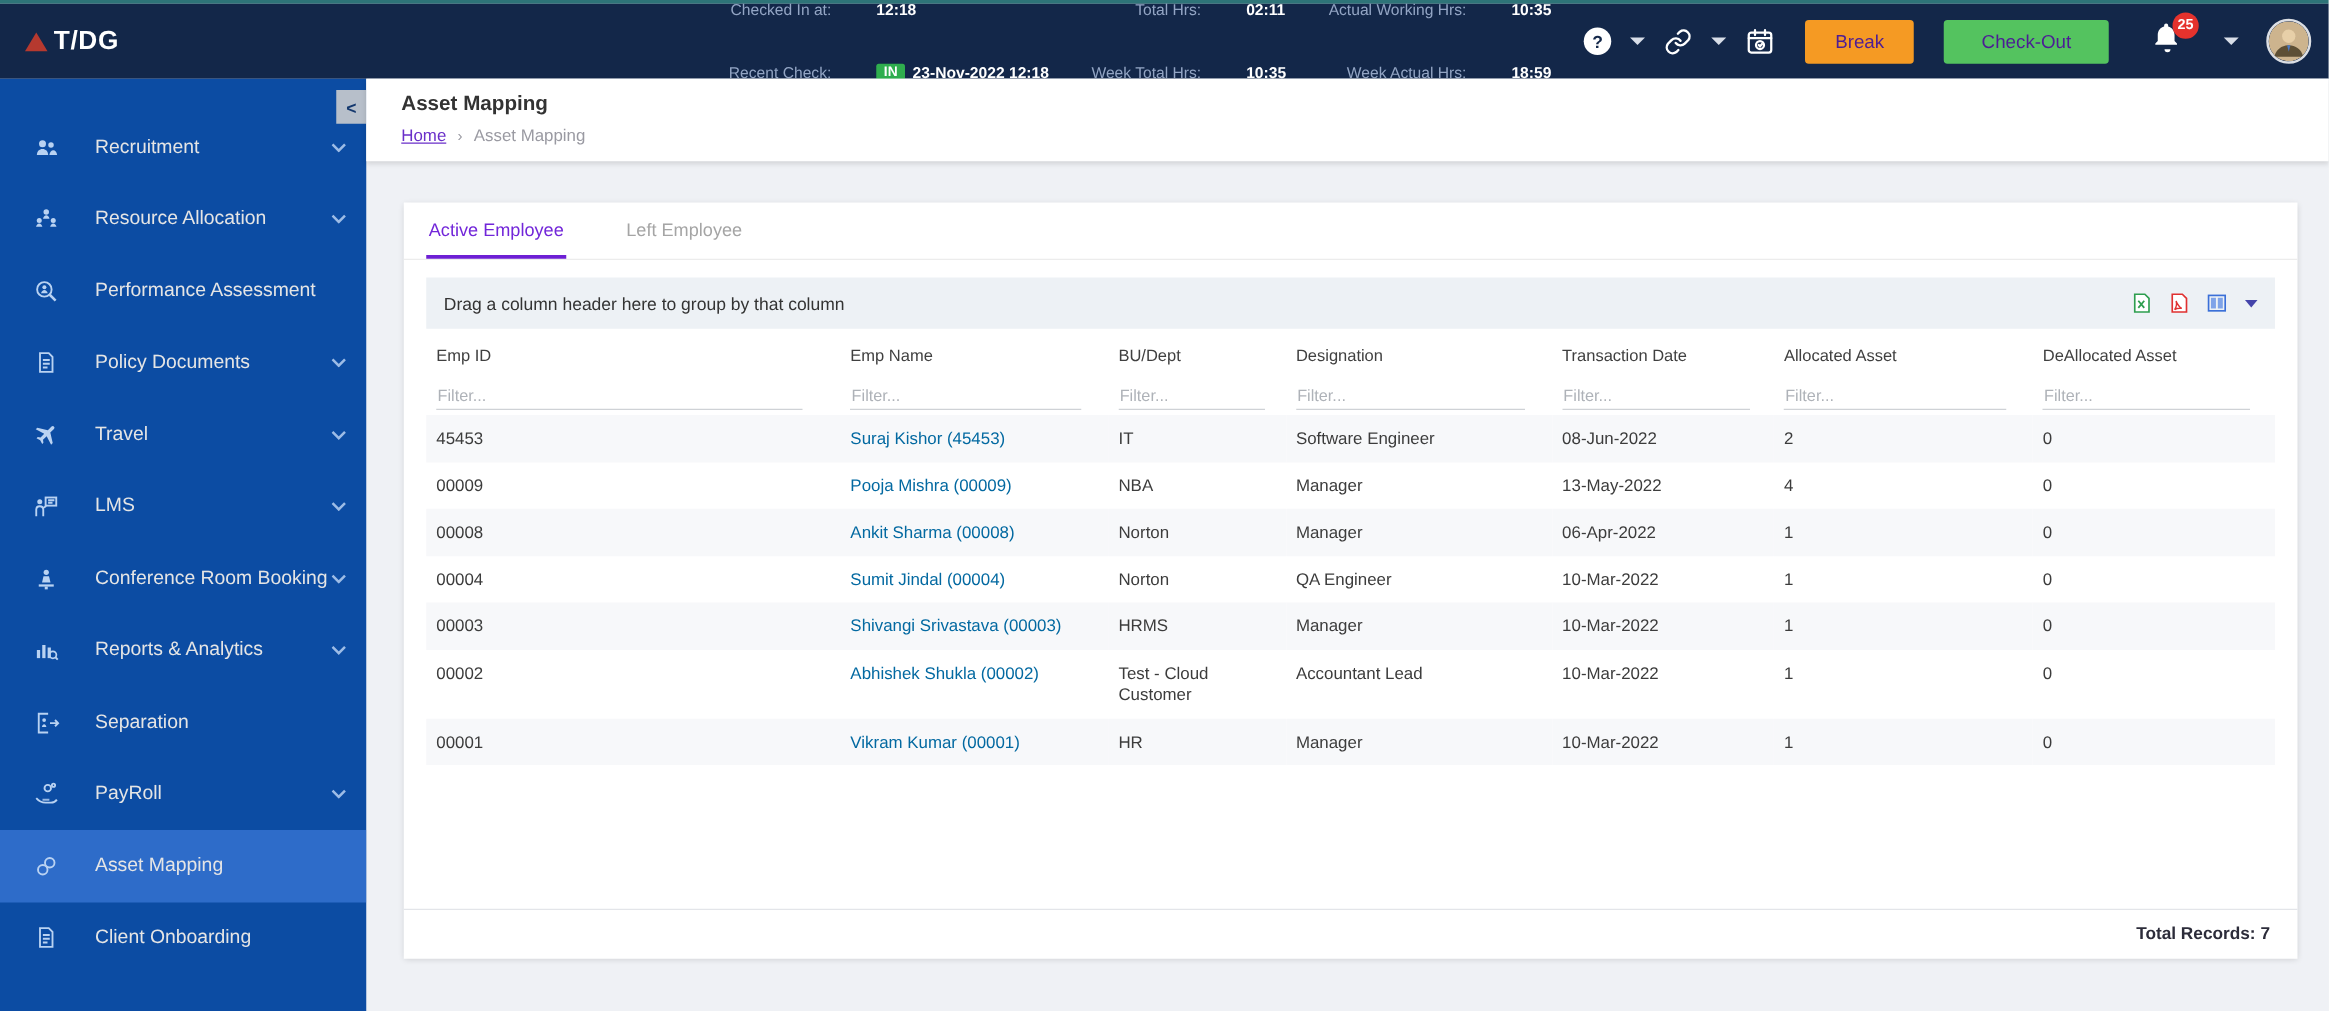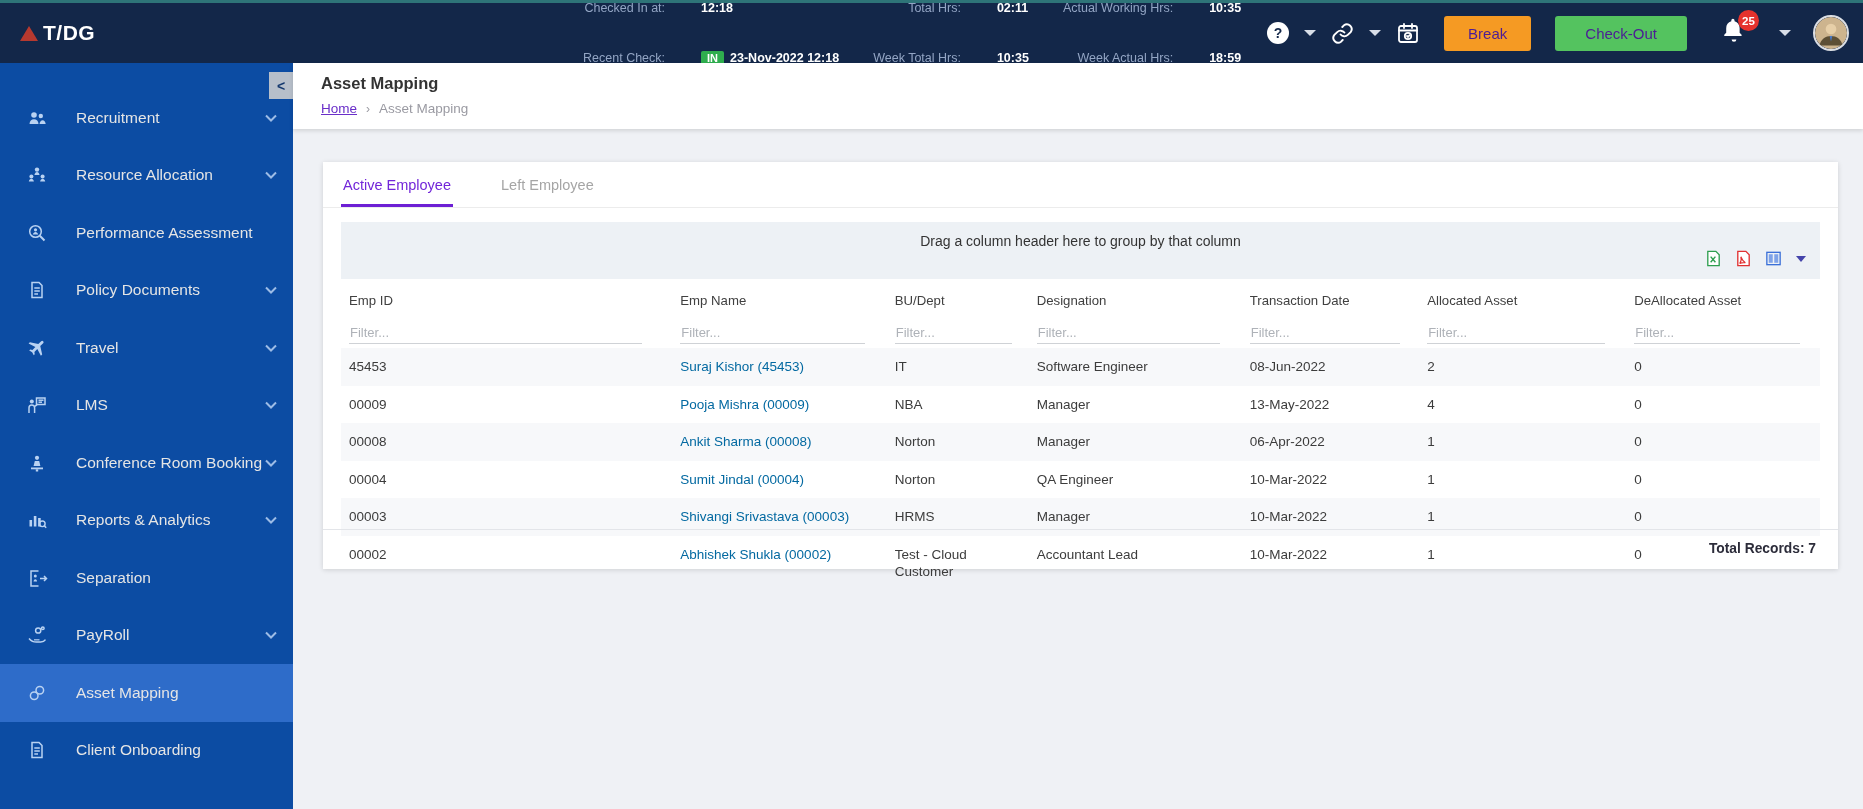--- a/index.html
+++ b/index.html
@@ -51,27 +51,27 @@
   .side-chevron { position:absolute; right:16px; color:#9dbce6; display:flex; }
 
   .content { flex:1; display:flex; flex-direction:column; background:#eff1f5; min-width:0; }
   .page-head { background:#fff; padding:11px 28px 13px; box-shadow:0 2px 4px rgba(0,0,0,.12); position:relative; z-index:2; }
   .page-title { font-size:16.5px; font-weight:bold; color:#333; }
   .breadcrumb { margin-top:8px; font-size:13.5px; display:flex; align-items:center; gap:9px; }
   .crumb-home { color:#6a2fc9; text-decoration:underline; cursor:pointer; }
   .crumb-sep { color:#9a9aa2; font-size:12px; }
   .crumb-current { color:#9a9aa2; }
 
-  .card { margin:33px 25px 0 30px; background:#fff; box-shadow:0 1px 5px rgba(0,0,0,.14); height:407px; display:flex; flex-direction:column; }
+  .card { margin:33px 25px 0 30px; background:#fff; box-shadow:0 1px 5px rgba(0,0,0,.14); height:605px; display:flex; flex-direction:column; }
   .tabs { display:flex; gap:46px; padding:0 18px; border-bottom:1px solid #ececec; }
   .tab { padding:15px 2px 11px; font-size:14.5px; color:#a5a5a5; cursor:pointer; border-bottom:3px solid transparent; }
   .tab.active { color:#7226d9; border-bottom-color:#6d1fd4; }
 
   .card-body { padding:14px 18px 0; flex:1; display:flex; flex-direction:column; min-height:0; }
-  .group-bar { background:#edf1f5; display:flex; align-items:center; padding:11px 14px; font-size:14px; color:#333;flex-direction:column; }
+  .group-bar { background:#edf1f5; display:flex; align-items:center; padding:11px 14px; font-size:14px; color:#333; }
   .export-icons { margin-left:auto; display:flex; align-items:center; gap:11px; }
   .export-icons .tb-svg { display:flex; }
   .col-chooser-chevron { width:0; height:0; border-left:5px solid transparent; border-right:5px solid transparent; border-top:6px solid #4444aa; cursor:pointer; margin-left:2px; }
 
   table { width:100%; border-collapse:collapse; table-layout:fixed; }
   th { font-weight:normal; color:#404040; text-align:left; padding:14px 8px 4px; font-size:13.2px; cursor:pointer; }
   .filter-cell { padding:10px 8px 4px; }
   .filter-input { width:93%; border:none; border-bottom:1px solid #cfd2d6; font-size:13px; padding:3px 1px; color:#c2410c; background:transparent; font-family:inherit; outline:none; }
   .filter-input::placeholder { color:#aeb2b8; }
   .data-row td { padding:10px 8px; font-size:13.5px; color:#3c3c3c; vertical-align:top; line-height:1.3; }
@@ -474,20 +474,29 @@
             </tr>
             <tr class="data-row">
               <td>00002</td>
               <td><a class="emp-link">Abhishek Shukla (00002)</a></td>
               <td>Test - Cloud Customer</td>
               <td>Accountant Lead</td>
               <td>10-Mar-2022</td>
               <td>1</td>
               <td>0</td>
             </tr>
+            <tr class="data-row shade">
+              <td>00001</td>
+              <td><a class="emp-link">Vikram Kumar (00001)</a></td>
+              <td>HR</td>
+              <td>Manager</td>
+              <td>10-Mar-2022</td>
+              <td>1</td>
+              <td>0</td>
+            </tr>
           </tbody>
         </table>
         <div class="grid-spacer"></div>
       </div>
 
       <div class="card-footer">Total Records: 7</div>
     </div>
   </div>
 </div>
 

